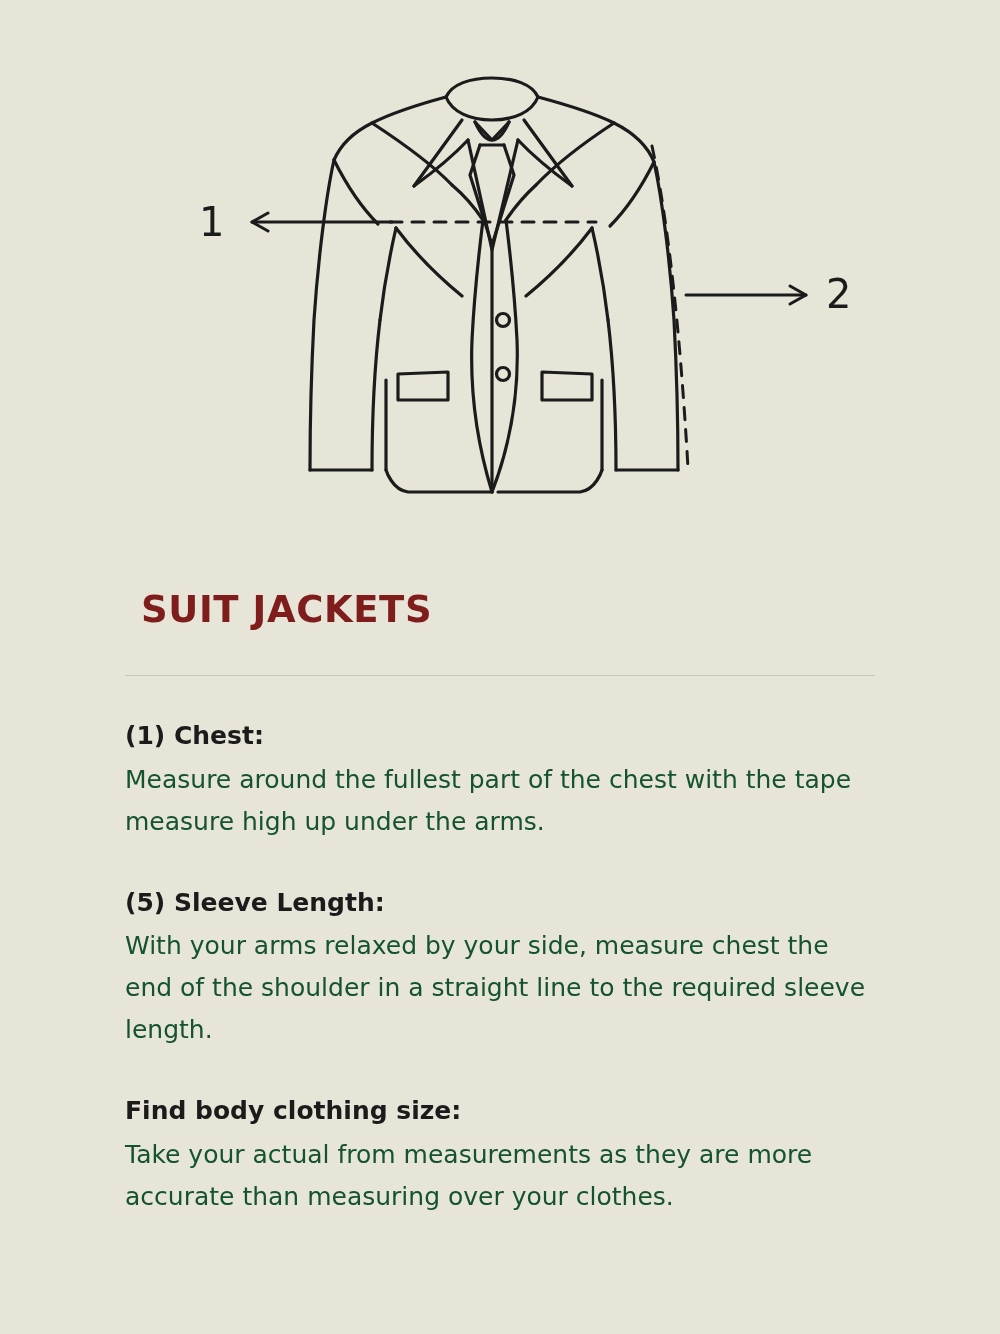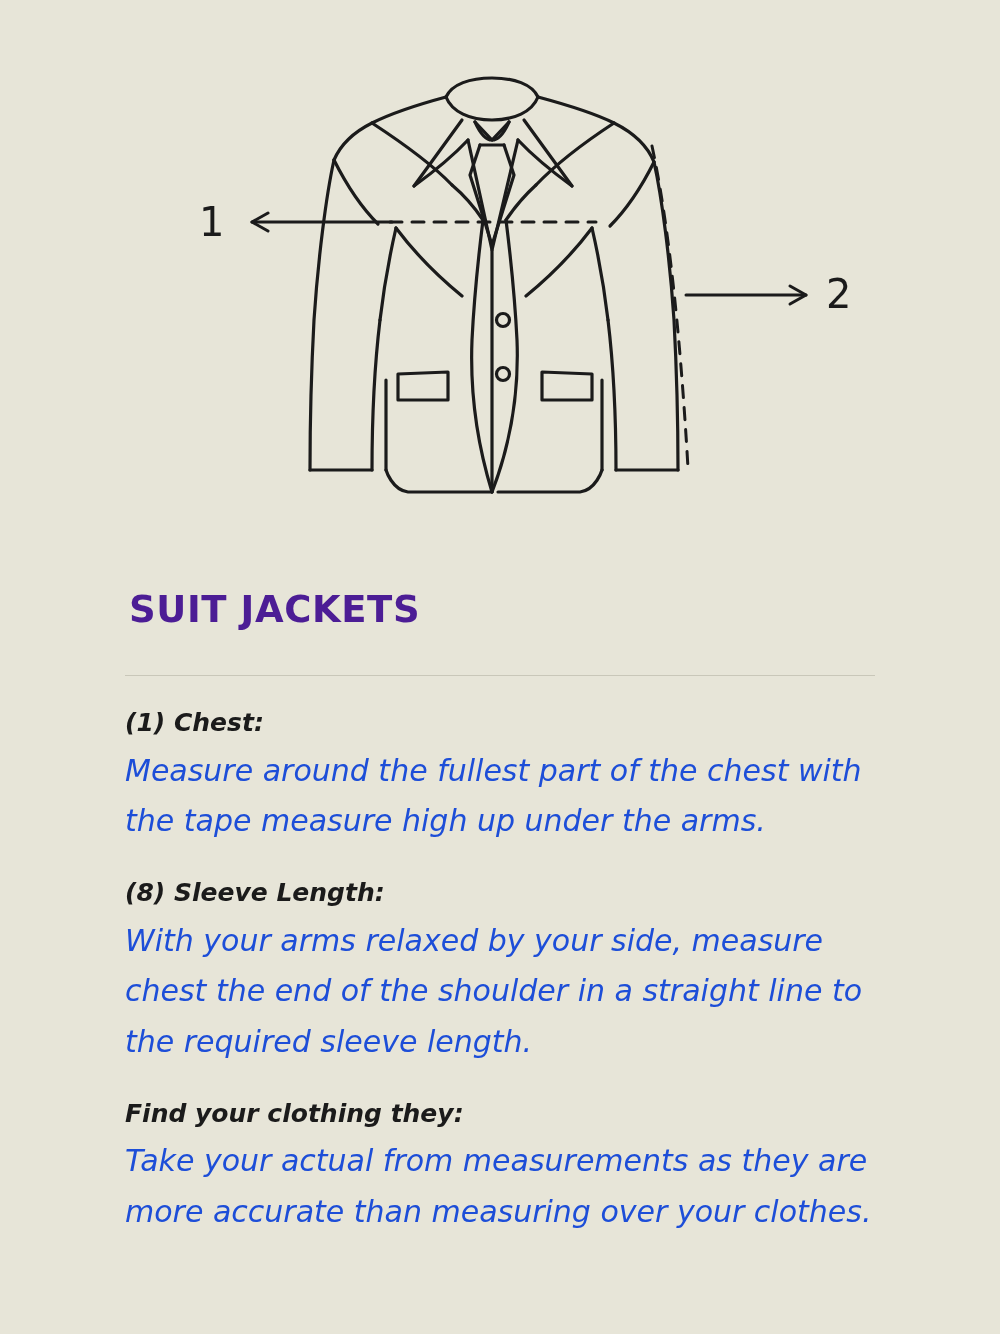--- a/index.html
+++ b/index.html
@@ -45,47 +45,46 @@
 
   
   .content {
     padding: 0 125px;
     box-sizing: border-box;
   }
   .section-title {
     font-size: 37px;
     font-weight: 700;
     letter-spacing: 0.6px;
-    margin: 28px 0 0 4px;
-    color: #4c1d95;
+    margin: 28px 0 0 16px;
+    color: #7f1d1d;
   }
   .divider {
     height: 1px;
     background: #c9c7b9;
     margin: 44px 0 0 0;
     width: 750px;
   }
   .block {
-    margin-top: 31px;
-    font-style: italic;
+    margin-top: 44px;
   }
   .block:first-of-type {
     margin-top: 58px;
   }
   .block-heading {
     font-size: 25px;
     font-weight: 700;
     color: #1b1b1b;
     margin: 0 0 6px 0;
     line-height: 1.3;
   }
   .block-body {
-    font-size: 30px;
+    font-size: 25px;
     font-weight: 400;
-    color: #1d4ed8;
+    color: #14532d;
     line-height: 1.68;
     margin: 0;
     max-width: 760px;
   }
 </style>
 </head>
 <body>
 
 <div class="page">
 
@@ -173,23 +172,23 @@
     <h1 class="section-title">SUIT JACKETS</h1>
 
     <div class="divider"></div>
 
     <div class="block">
       <div class="block-heading">(1) Chest:</div>
       <p class="block-body">Measure around the fullest part of the chest with the tape measure high up under the arms.</p>
     </div>
 
     <div class="block">
-      <div class="block-heading">(8) Sleeve Length:</div>
+      <div class="block-heading">(5) Sleeve Length:</div>
       <p class="block-body">With your arms relaxed by your side, measure chest the end of the shoulder in a straight line to the required sleeve length.</p>
     </div>
 
     <div class="block">
-      <div class="block-heading">Find your clothing they:</div>
+      <div class="block-heading">Find body clothing size:</div>
       <p class="block-body">Take your actual from measurements as they are more accurate than measuring over your clothes.</p>
     </div>
 
   </div>
 </div>
 
 </body></html>

